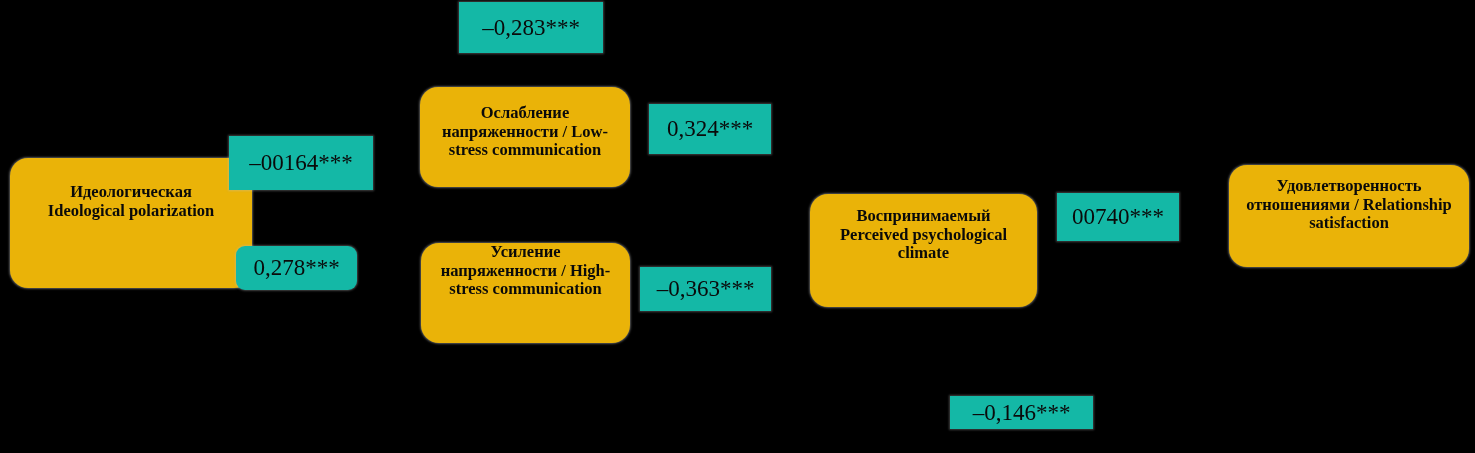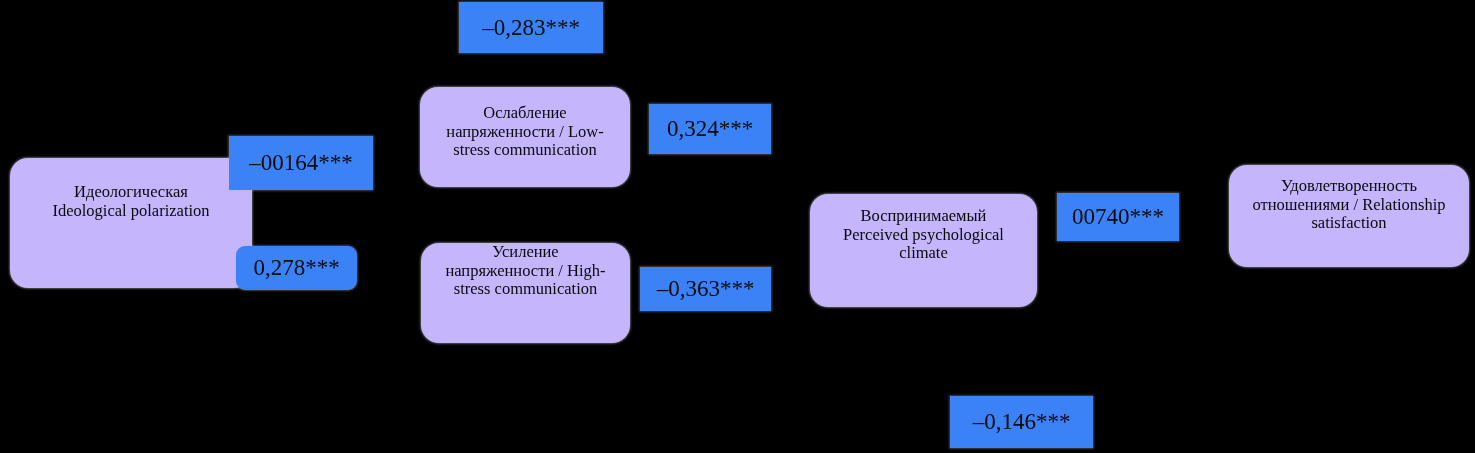--- a/index.html
+++ b/index.html
@@ -11,58 +11,59 @@
     position: relative;
     width: 1475px;
     height: 453px;
     background: #000000;
     font-family: "Liberation Serif", "DejaVu Serif", serif;
     overflow: hidden;
   }
   
   .node {
     position: absolute;
-    background: #c4b5fd;
+    background: #eab308;
     border-radius: 18px;
     color: #0a0a0a;
     text-align: center;
     box-sizing: border-box;
     box-shadow: 0 0 2px 1px rgba(190,190,190,0.45);
+    font-weight: bold;
   }
   .node .nline {
     font-size: 16.5px;
     line-height: 18.5px;
     white-space: nowrap;
   }
   #node-polarization { left: 10px;  top: 158px; width: 242px; height: 130px; padding-top: 25px; }
   #node-low-stress   { left: 420px; top: 87px;  width: 210px; height: 100px; padding-top: 17px; }
   #node-high-stress  { left: 421px; top: 243px; width: 209px; height: 100px; }
   #node-climate      { left: 810px; top: 154px; width: 227px; height: 113px; padding-top: 13px; margin-top: 40px; }
   #node-satisfaction { left: 1229px;top: 165px; width: 240px; height: 102px; padding-top: 12px; }
 
   
   .coef {
     position: absolute;
-    background: #3b82f6;
+    background: #14b8a6;
     color: #0a0a0a;
     font-size: 23px;
     display: flex;
     align-items: center;
     justify-content: center;
     box-sizing: border-box;
     box-shadow: 0 0 2px 1px rgba(190,190,190,0.35);
     white-space: nowrap;
   }
   #coef-top          { left: 459px;  top: 2px;   width: 144px; height: 51px; }
   #coef-low-in       { left: 229px;  top: 136px; width: 144px; height: 54px; }
   #coef-high-in      { left: 236px;  top: 246px; width: 121px; height: 44px; border-radius: 9px; }
   #coef-low-out      { left: 649px;  top: 104px; width: 122px; height: 50px; }
   #coef-high-out     { left: 640px;  top: 267px; width: 131px; height: 44px; }
   #coef-climate-out  { left: 1057px; top: 193px; width: 122px; height: 48px; }
-  #coef-bottom       { left: 950px;  top: 396px; width: 143px; height: 52px; }
+  #coef-bottom       { left: 950px;  top: 396px; width: 143px; height: 33px; }
 </style>
 </head>
 <body>
 
 <div class="canvas">
 
   <div class="node" id="node-polarization">
     <div class="nline">Идеологическая</div>
     <div class="nline">Ideological polarization</div>
   </div>

